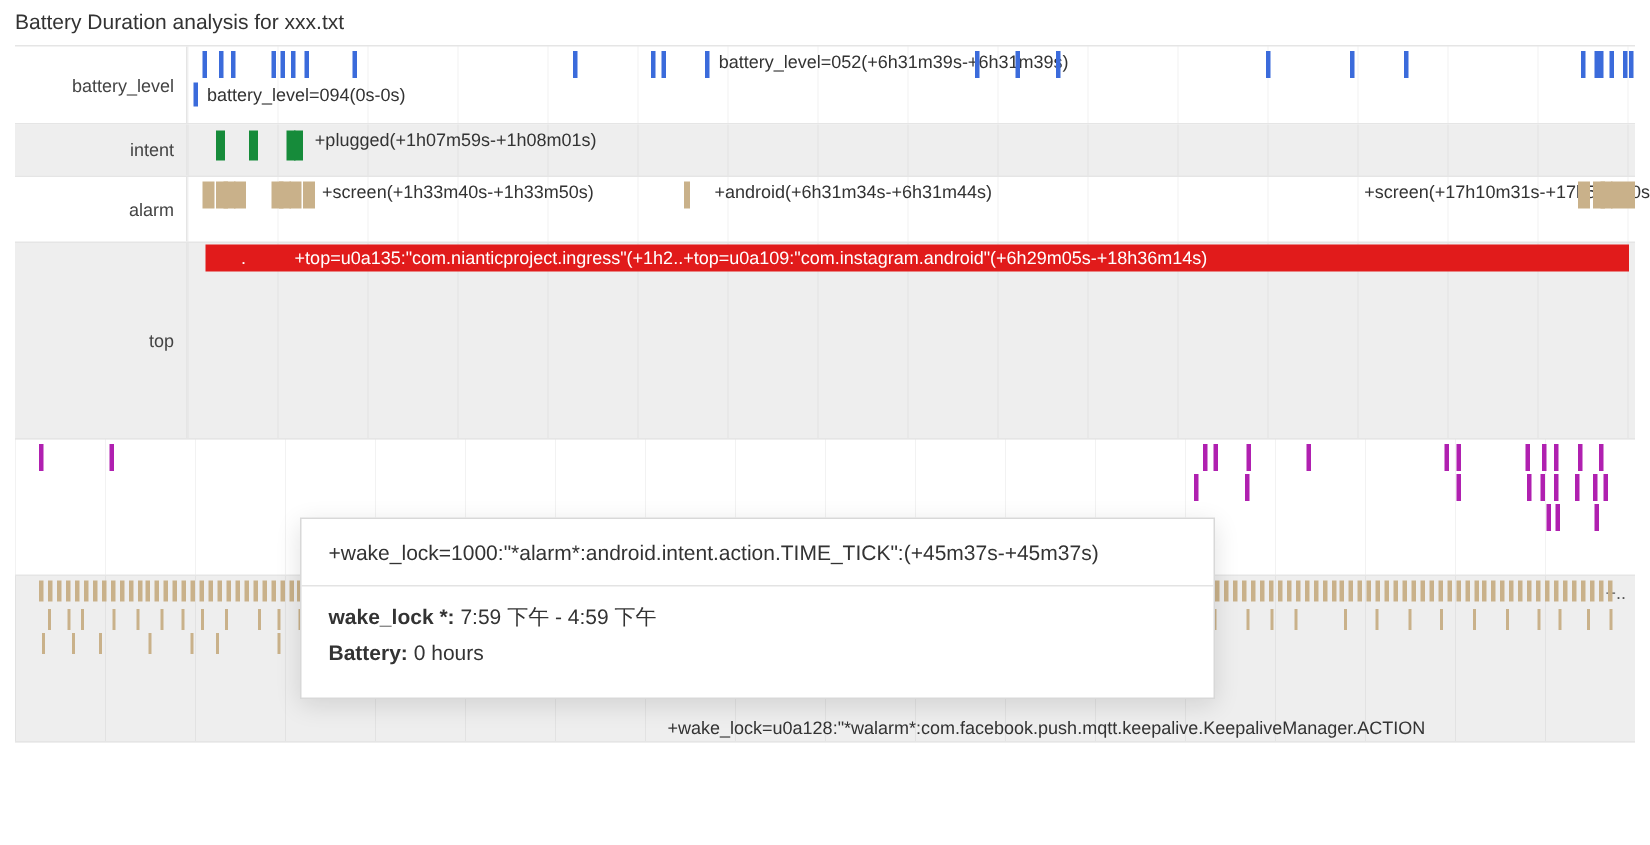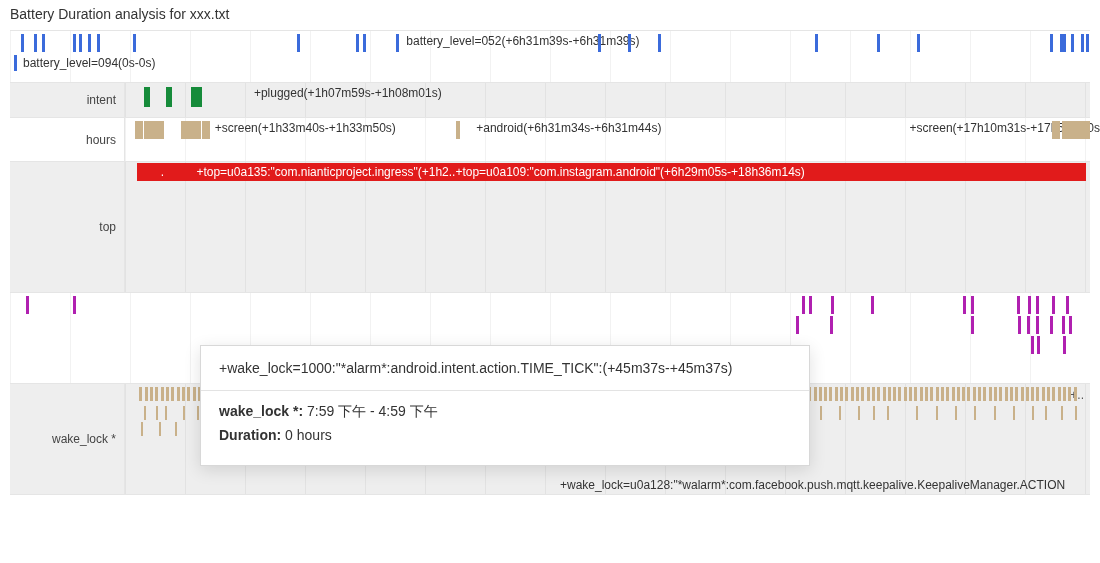--- a/index.html
+++ b/index.html
@@ -98,20 +98,21 @@
 </style>
 </head>
 <body>
 
 <div class="page">
   <div class="title">Battery Duration analysis for xxx.txt</div>
 
   <div class="chart-area">
 
     <div class="row" style="min-height:52px;">
+      <div class="label">battery_level</div>
       <div class="lane" id="lane-battery_level">
         <span class="ann" id="ann-bl-0" style="left: 36.7%;">battery_level=052(+6h31m39s-+6h31m39s)</span>
         <div class="subline">
           <span class="tick c-blue"></span>
           <span>battery_level=094(0s-0s)</span>
         </div>
       <span class="tick c-blue" style="left: 1%;"></span>
           <span class="tick c-blue" style="left: 2.2%;"></span>
           <span class="tick c-blue" style="left: 3%;"></span>
           <span class="tick c-blue" style="left: 5.8%;"></span>
@@ -134,30 +135,30 @@
           <span class="tick c-blue" style="left: 97.5%;"></span>
           <span class="tick c-blue" style="left: 98.2%;"></span>
           <span class="tick c-blue" style="left: 99.2%;"></span>
           <span class="tick c-blue" style="left: 99.6%;"></span>
         </div>
     </div>
 
     <div class="row alt">
       <div class="label">intent</div>
       <div class="lane" id="lane-plugged">
-        <span class="ann" id="ann-pl-0" style="left: 8.8%; margin-left: 44px;">+plugged(+1h07m59s-+1h08m01s)</span>
+        <span class="ann" id="ann-pl-0" style="left: 8.8%;">+plugged(+1h07m59s-+1h08m01s)</span>
       <span class="tick c-green wide" style="left: 2%; top: 4px; height: 20px;"></span>
           <span class="tick c-green wide" style="left: 4.3%; top: 4px; height: 20px;"></span>
           <span class="tick c-green wide" style="left: 6.8%; top: 4px; height: 20px;"></span>
           <span class="tick c-green wide" style="left: 7.4%; top: 4px; height: 20px;"></span>
         </div>
     </div>
 
     <div class="row" style="min-height:44px;">
-      <div class="label">hours</div>
+      <div class="label">alarm</div>
       <div class="lane" id="lane-screen">
         <span class="ann" id="ann-sc-0" style="left: 9.3%;">+screen(+1h33m40s-+1h33m50s)</span>
         <span class="ann" id="ann-sc-1" style="left: 36.4%;">+android(+6h31m34s-+6h31m44s)</span>
         <span class="ann" id="ann-sc-2" style="left: 81.3%;">+screen(+17h10m31s-+17h50m00s)</span>
       <span class="tick c-tan wide" style="left: 1%; top: 3px; height: 18px; width: 8px;"></span>
           <span class="tick c-tan wide" style="left: 2%; top: 3px; height: 18px; width: 8px;"></span>
           <span class="tick c-tan wide" style="left: 2.5%; top: 3px; height: 18px; width: 8px;"></span>
           <span class="tick c-tan wide" style="left: 3.2%; top: 3px; height: 18px; width: 8px;"></span>
           <span class="tick c-tan wide" style="left: 5.8%; top: 3px; height: 18px; width: 8px;"></span>
           <span class="tick c-tan wide" style="left: 6.3%; top: 3px; height: 18px; width: 8px;"></span>
@@ -205,21 +206,20 @@
           <span class="tick c-magenta" style="left: 96.3%; top: 23px; height: 18px; width: 3px;"></span>
           <span class="tick c-magenta" style="left: 97.4%; top: 23px; height: 18px; width: 3px;"></span>
           <span class="tick c-magenta" style="left: 98.1%; top: 23px; height: 18px; width: 3px;"></span>
           <span class="tick c-magenta" style="left: 94.5%; top: 43px; height: 18px; width: 3px;"></span>
           <span class="tick c-magenta" style="left: 95.1%; top: 43px; height: 18px; width: 3px;"></span>
           <span class="tick c-magenta" style="left: 97.5%; top: 43px; height: 18px; width: 3px;"></span>
         </div>
     </div>
 
     <div class="row alt" style="min-height:110px;">
-      <div class="label">wake_lock *</div>
       <div class="lane" id="lane-wake_lock" style="min-height:110px;">
         <span class="right-plus">+..</span>
         <span class="wl-footnote">+wake_lock=u0a128:"*walarm*:com.facebook.push.mqtt.keepalive.KeepaliveManager.ACTION</span>
       <span class="tick c-tan" style="left: 1.5%; top: 3px; height: 14px; width: 3px;"></span>
           <span class="tick c-tan" style="left: 2.05%; top: 3px; height: 14px; width: 3px;"></span>
           <span class="tick c-tan" style="left: 2.6%; top: 3px; height: 14px; width: 3px;"></span>
           <span class="tick c-tan" style="left: 3.15%; top: 3px; height: 14px; width: 3px;"></span>
           <span class="tick c-tan" style="left: 3.7%; top: 3px; height: 14px; width: 3px;"></span>
           <span class="tick c-tan" style="left: 4.25%; top: 3px; height: 14px; width: 3px;"></span>
           <span class="tick c-tan" style="left: 4.8%; top: 3px; height: 14px; width: 3px;"></span>
@@ -473,18 +473,18 @@
   </div>
 
   <div class="tooltip">
     <div class="tt-head">+wake_lock=1000:"*alarm*:android.intent.action.TIME_TICK":(+45m37s-+45m37s)</div>
     <hr>
     <div class="tt-line">
       <b>wake_lock *:</b>
       <span>7:59 下午 - 4:59 下午</span>
     </div>
     <div class="tt-line">
-      <b>Duration:</b>
+      <b>Battery:</b>
       <span>0 hours</span>
     </div>
   </div>
 
 </div>
 
 </body></html>

